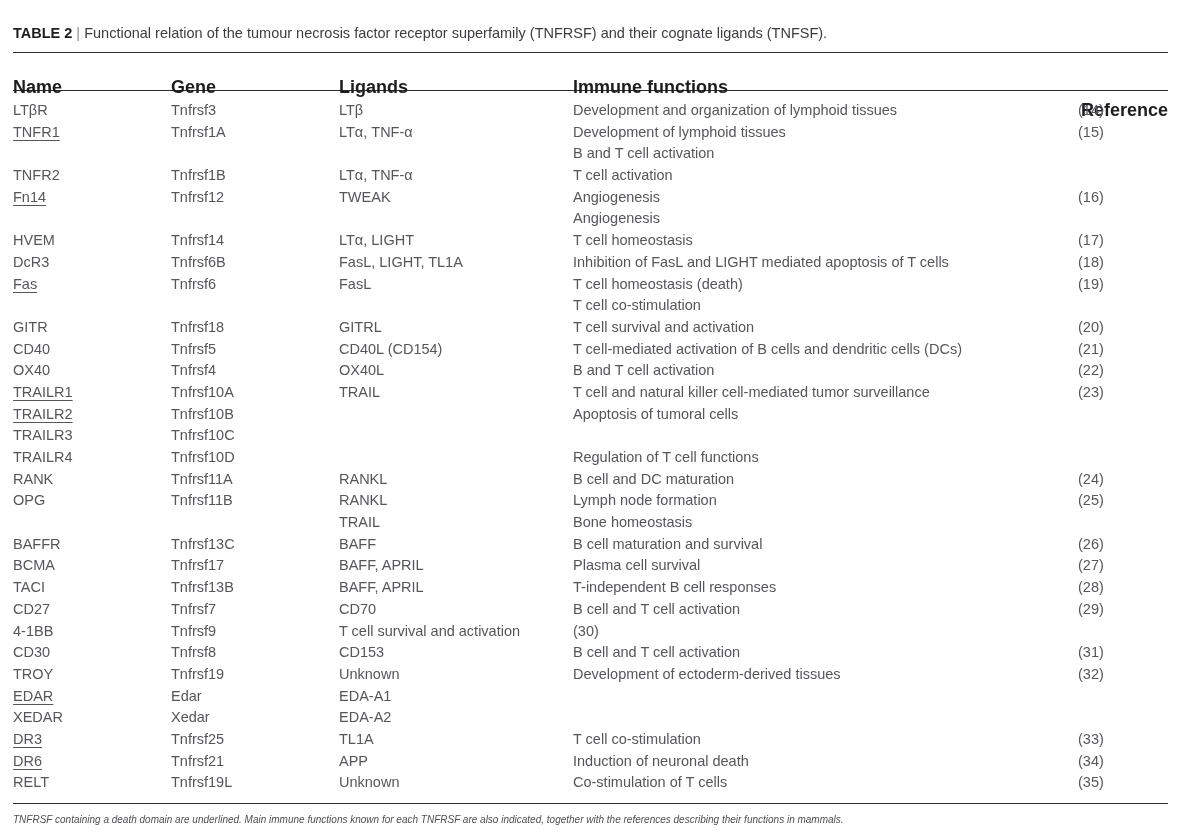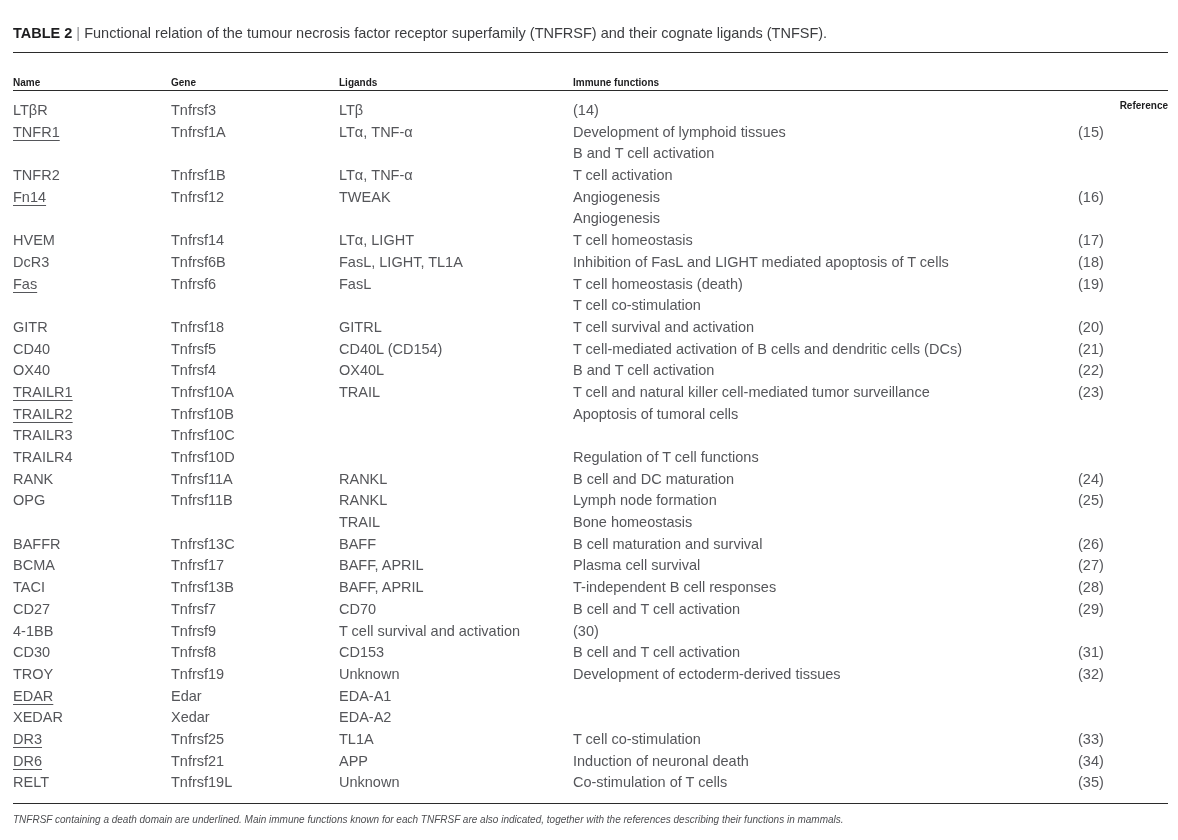--- a/index.html
+++ b/index.html
@@ -40,21 +40,21 @@
   
   .grid-row {
     display: grid;
     grid-template-columns: 158px 168px 234px 1fr 90px;
     align-items: start;
   }
   
   .header-row {
     height: 37px;
     align-items: center;
-    font-size: 10px;
+    font-size: 18px;
     font-weight: bold;
     color: #1d1d1f;
   }
   .header-row .col-ref { text-align: right; margin-top: 47px; }
   
   .table-body {
     padding: 9px 0 9px 0;
   }
   .cell .line {
     height: 21.7px;
@@ -102,20 +102,23 @@
       <div class="grid-row body-row">
         <div class="cell">
           <div class="line"><span>LTβR</span></div>
         </div>
         <div class="cell">
           <div class="line">Tnfrsf3</div>
         </div>
         <div class="cell">
           <div class="line">LTβ</div>
         </div>
+        <div class="cell">
+          <div class="line">Development and organization of lymphoid tissues</div>
+        </div>
         <div class="cell cell-ref">
           <div class="line">(14)</div>
         </div>
       </div>
       <div class="grid-row body-row">
         <div class="cell">
           <div class="line"><span class="name-underlined">TNFR1</span></div>
         </div>
         <div class="cell">
           <div class="line">Tnfrsf1A</div>

